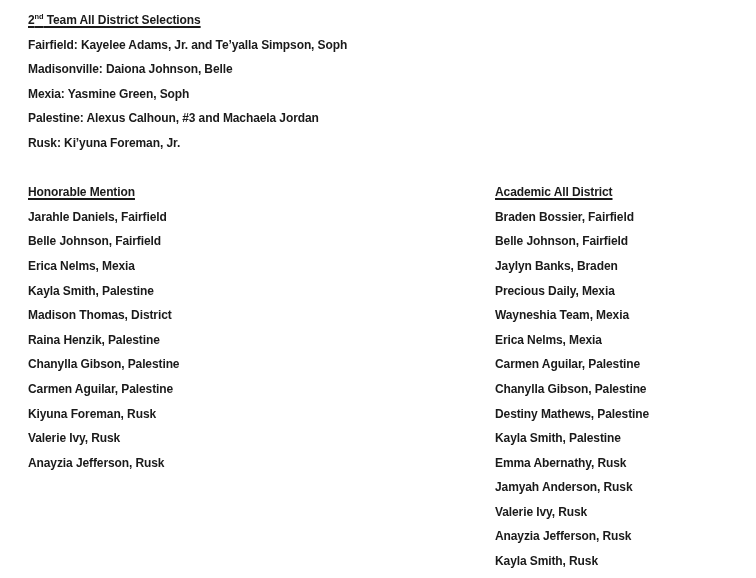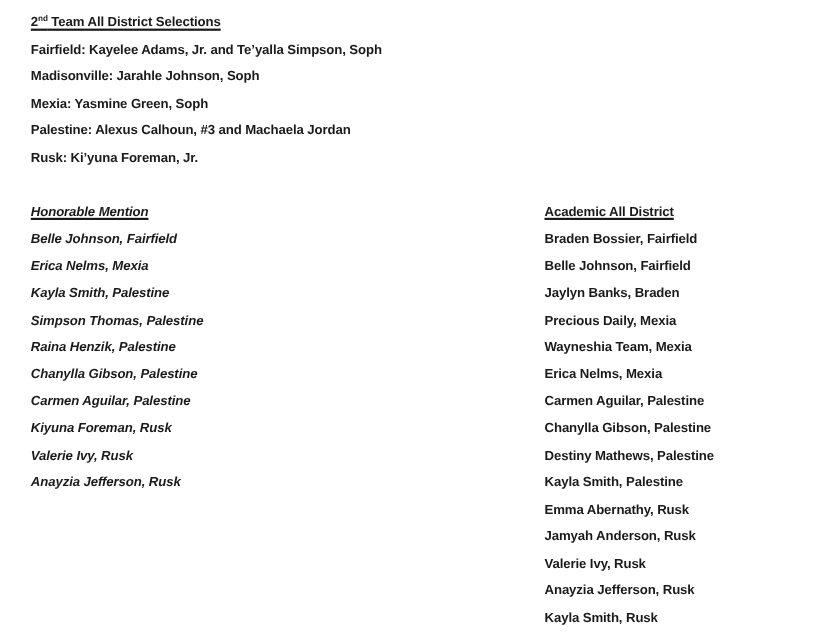--- a/index.html
+++ b/index.html
@@ -37,68 +37,68 @@
   .spacer {
     height: 24.6px;
   }
   .columns {
     display: flex;
     align-items: flex-start;
   }
   .col-left {
     flex: 0 0 467px;
     width: 467px;
-    font-style: italic;
   }
   .col-right {
     flex: 1;
   }
   .line {
     white-space: nowrap;
   }
 </style>
 </head>
 <body>
 
 <div class="doc">
 
   <div class="section">
     <div class="heading line"><span>2</span><sup>nd</sup><span> Team All District Selections</span></div>
     <div>
 
         <div class="line">Fairfield: Kayelee Adams, Jr. and Te’yalla Simpson, Soph</div>
 
-        <div class="line">Madisonville: Jarahle Johnson, Soph</div>
+        <div class="line">Madisonville: Daiona Johnson, Belle</div>
 
         <div class="line">Mexia: Yasmine Green, Soph</div>
 
         <div class="line">Palestine: Alexus Calhoun, #3 and Machaela Jordan</div>
 
         <div class="line">Rusk: Ki’yuna Foreman, Jr.</div>
       </div>
   </div>
 
   <div class="spacer"></div>
 
   <div class="columns">
 
     <div class="col-left">
       <div class="heading line">Honorable Mention</div>
       <div>
 
+          <div class="line">Jarahle Daniels, Fairfield</div>
 
           <div class="line">Belle Johnson, Fairfield</div>
 
 
 
           <div class="line">Erica Nelms, Mexia</div>
 
           <div class="line">Kayla Smith, Palestine</div>
 
-          <div class="line">Simpson Thomas, Palestine</div>
+          <div class="line">Madison Thomas, District</div>
 
           <div class="line">Raina Henzik, Palestine</div>
 
           <div class="line">Chanylla Gibson, Palestine</div>
 
           <div class="line">Carmen Aguilar, Palestine</div>
 
           <div class="line">Kiyuna Foreman, Rusk</div>
 
           <div class="line">Valerie Ivy, Rusk</div>

